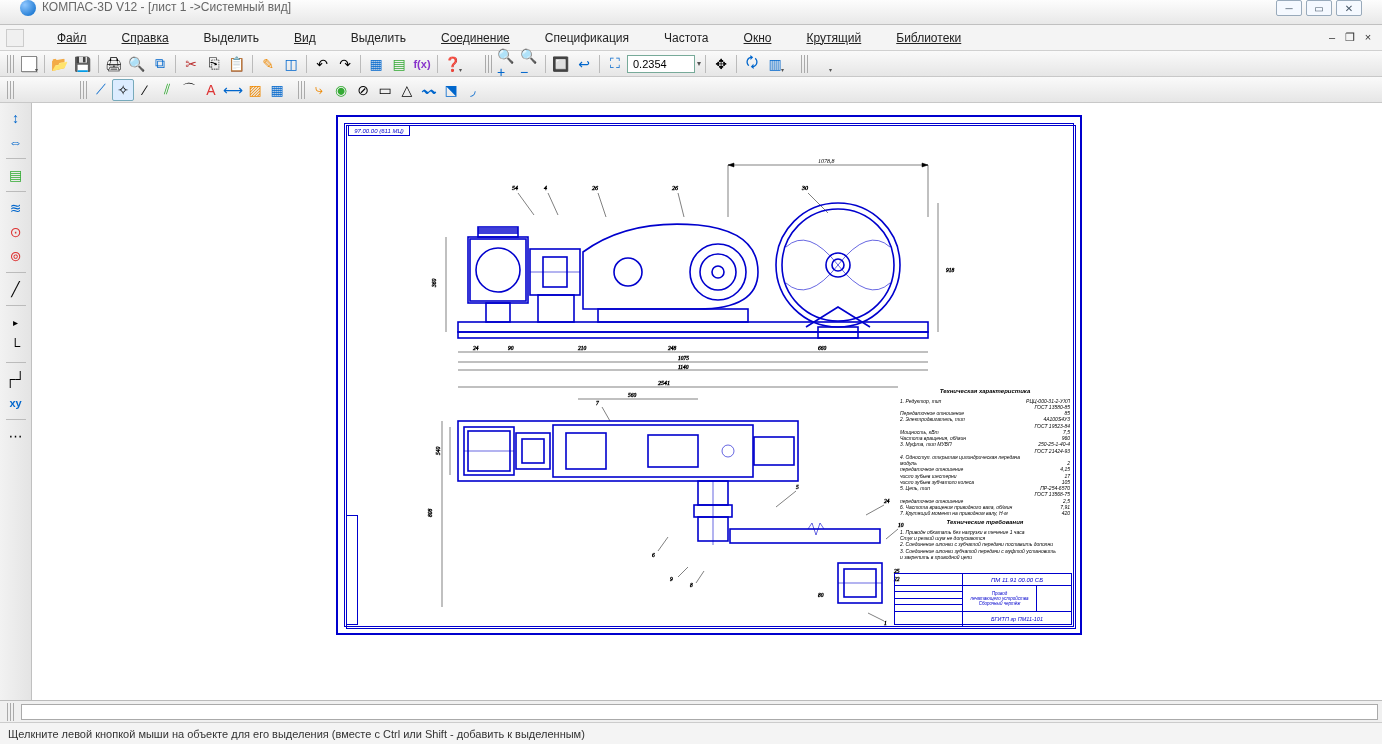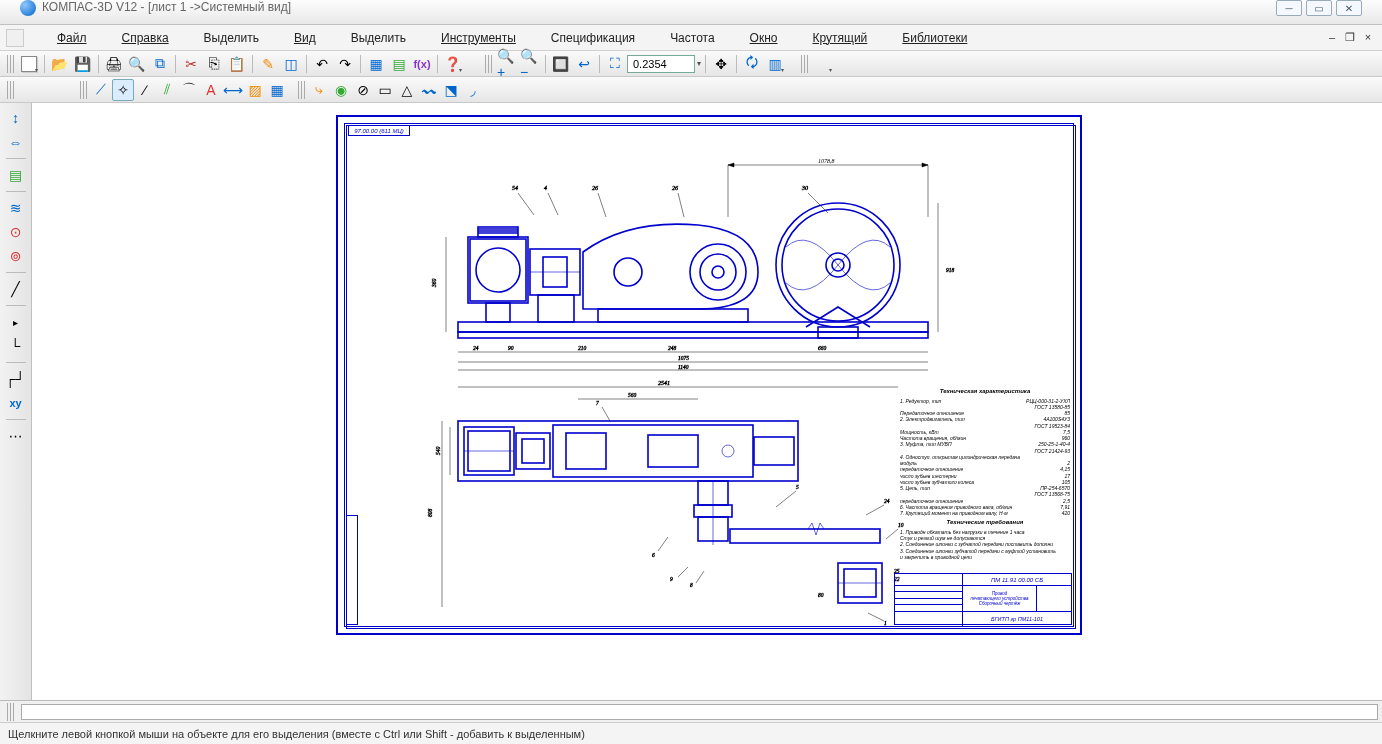--- a/index.html
+++ b/index.html
@@ -104,21 +104,21 @@
   </div>
 </div>
 
 <div class="menubar">
   <div class="mlogo"></div>
   <span class="menuitem"><span class="ul">Файл</span></span>
   <span class="menuitem"><span class="ul">Справка</span></span>
   <span class="menuitem"><span>Выделить</span></span>
   <span class="menuitem"><span class="ul">Вид</span></span>
   <span class="menuitem"><span>Выделить</span></span>
-  <span class="menuitem"><span class="ul">Инструменты</span></span>
+  <span class="menuitem"><span class="ul">Соединение</span></span>
   <span class="menuitem"><span>Спецификация</span></span>
   <span class="menuitem"><span>Частота</span></span>
   <span class="menuitem"><span class="ul">Окно</span></span>
   <span class="menuitem"><span class="ul">Крутящий</span></span>
   <span class="menuitem"><span class="ul">Библиотеки</span></span>
   <div class="mdi-btns">
     <div class="mdi-btn">–</div>
     <div class="mdi-btn">❐</div>
     <div class="mdi-btn">×</div>
   </div>

